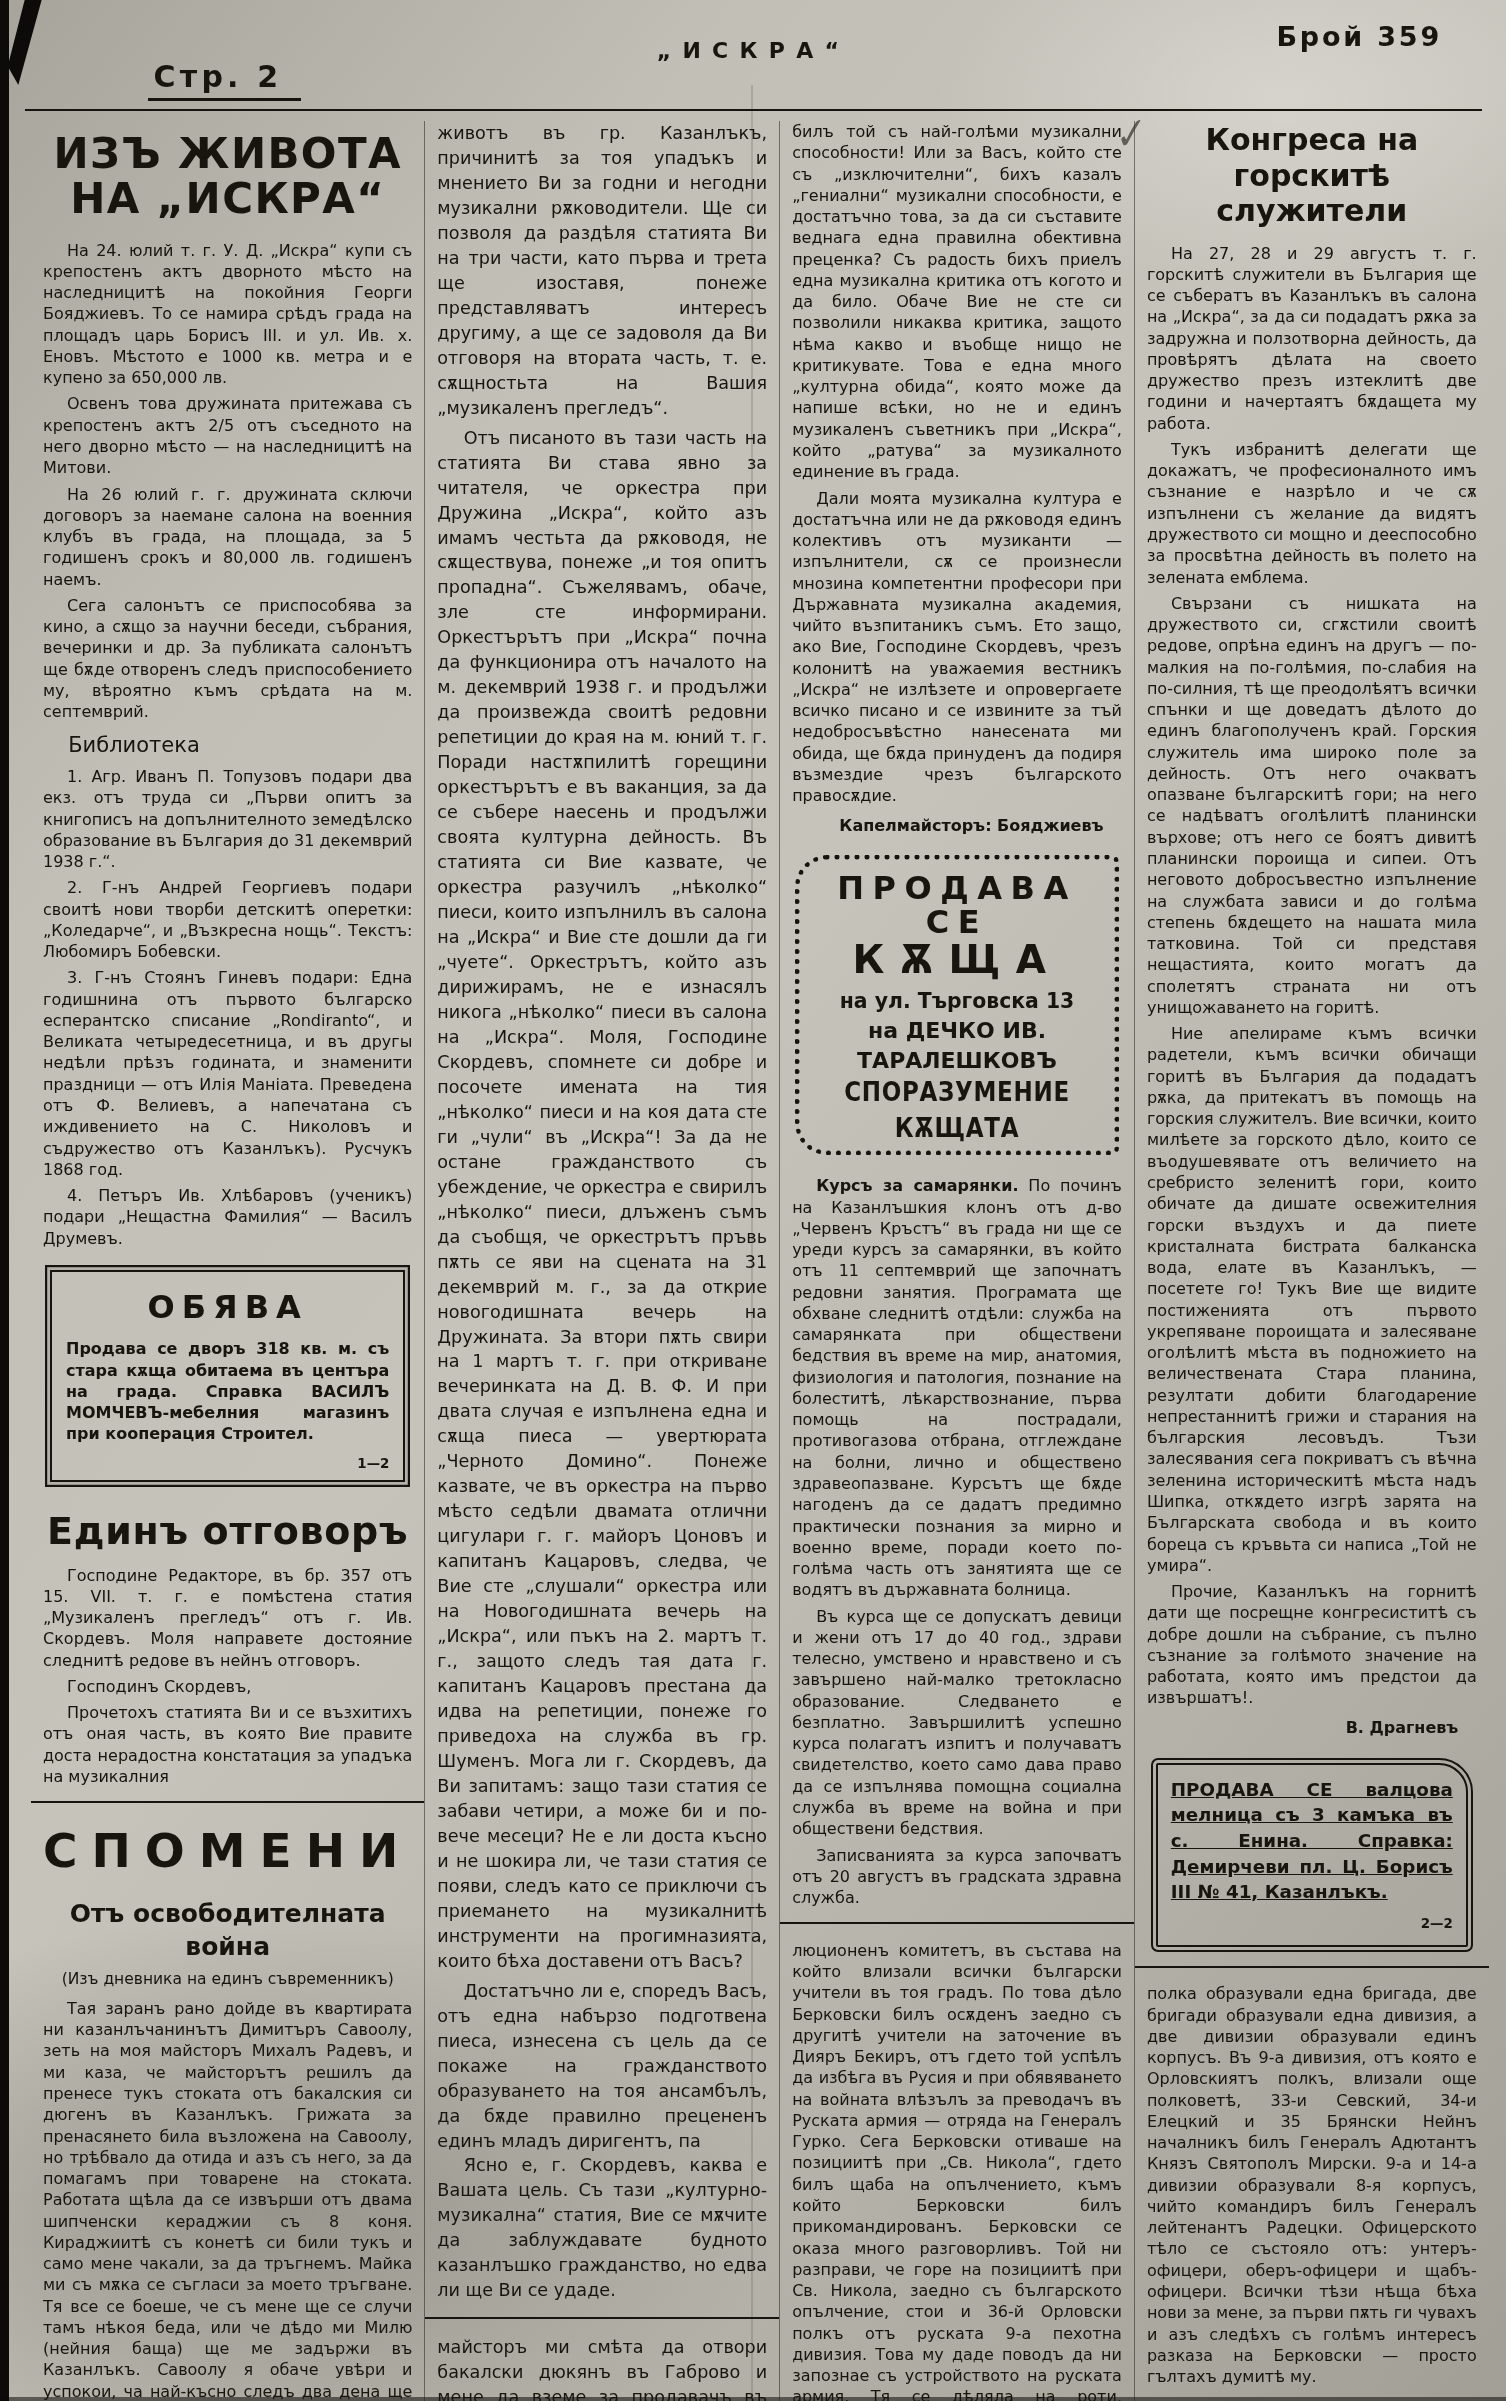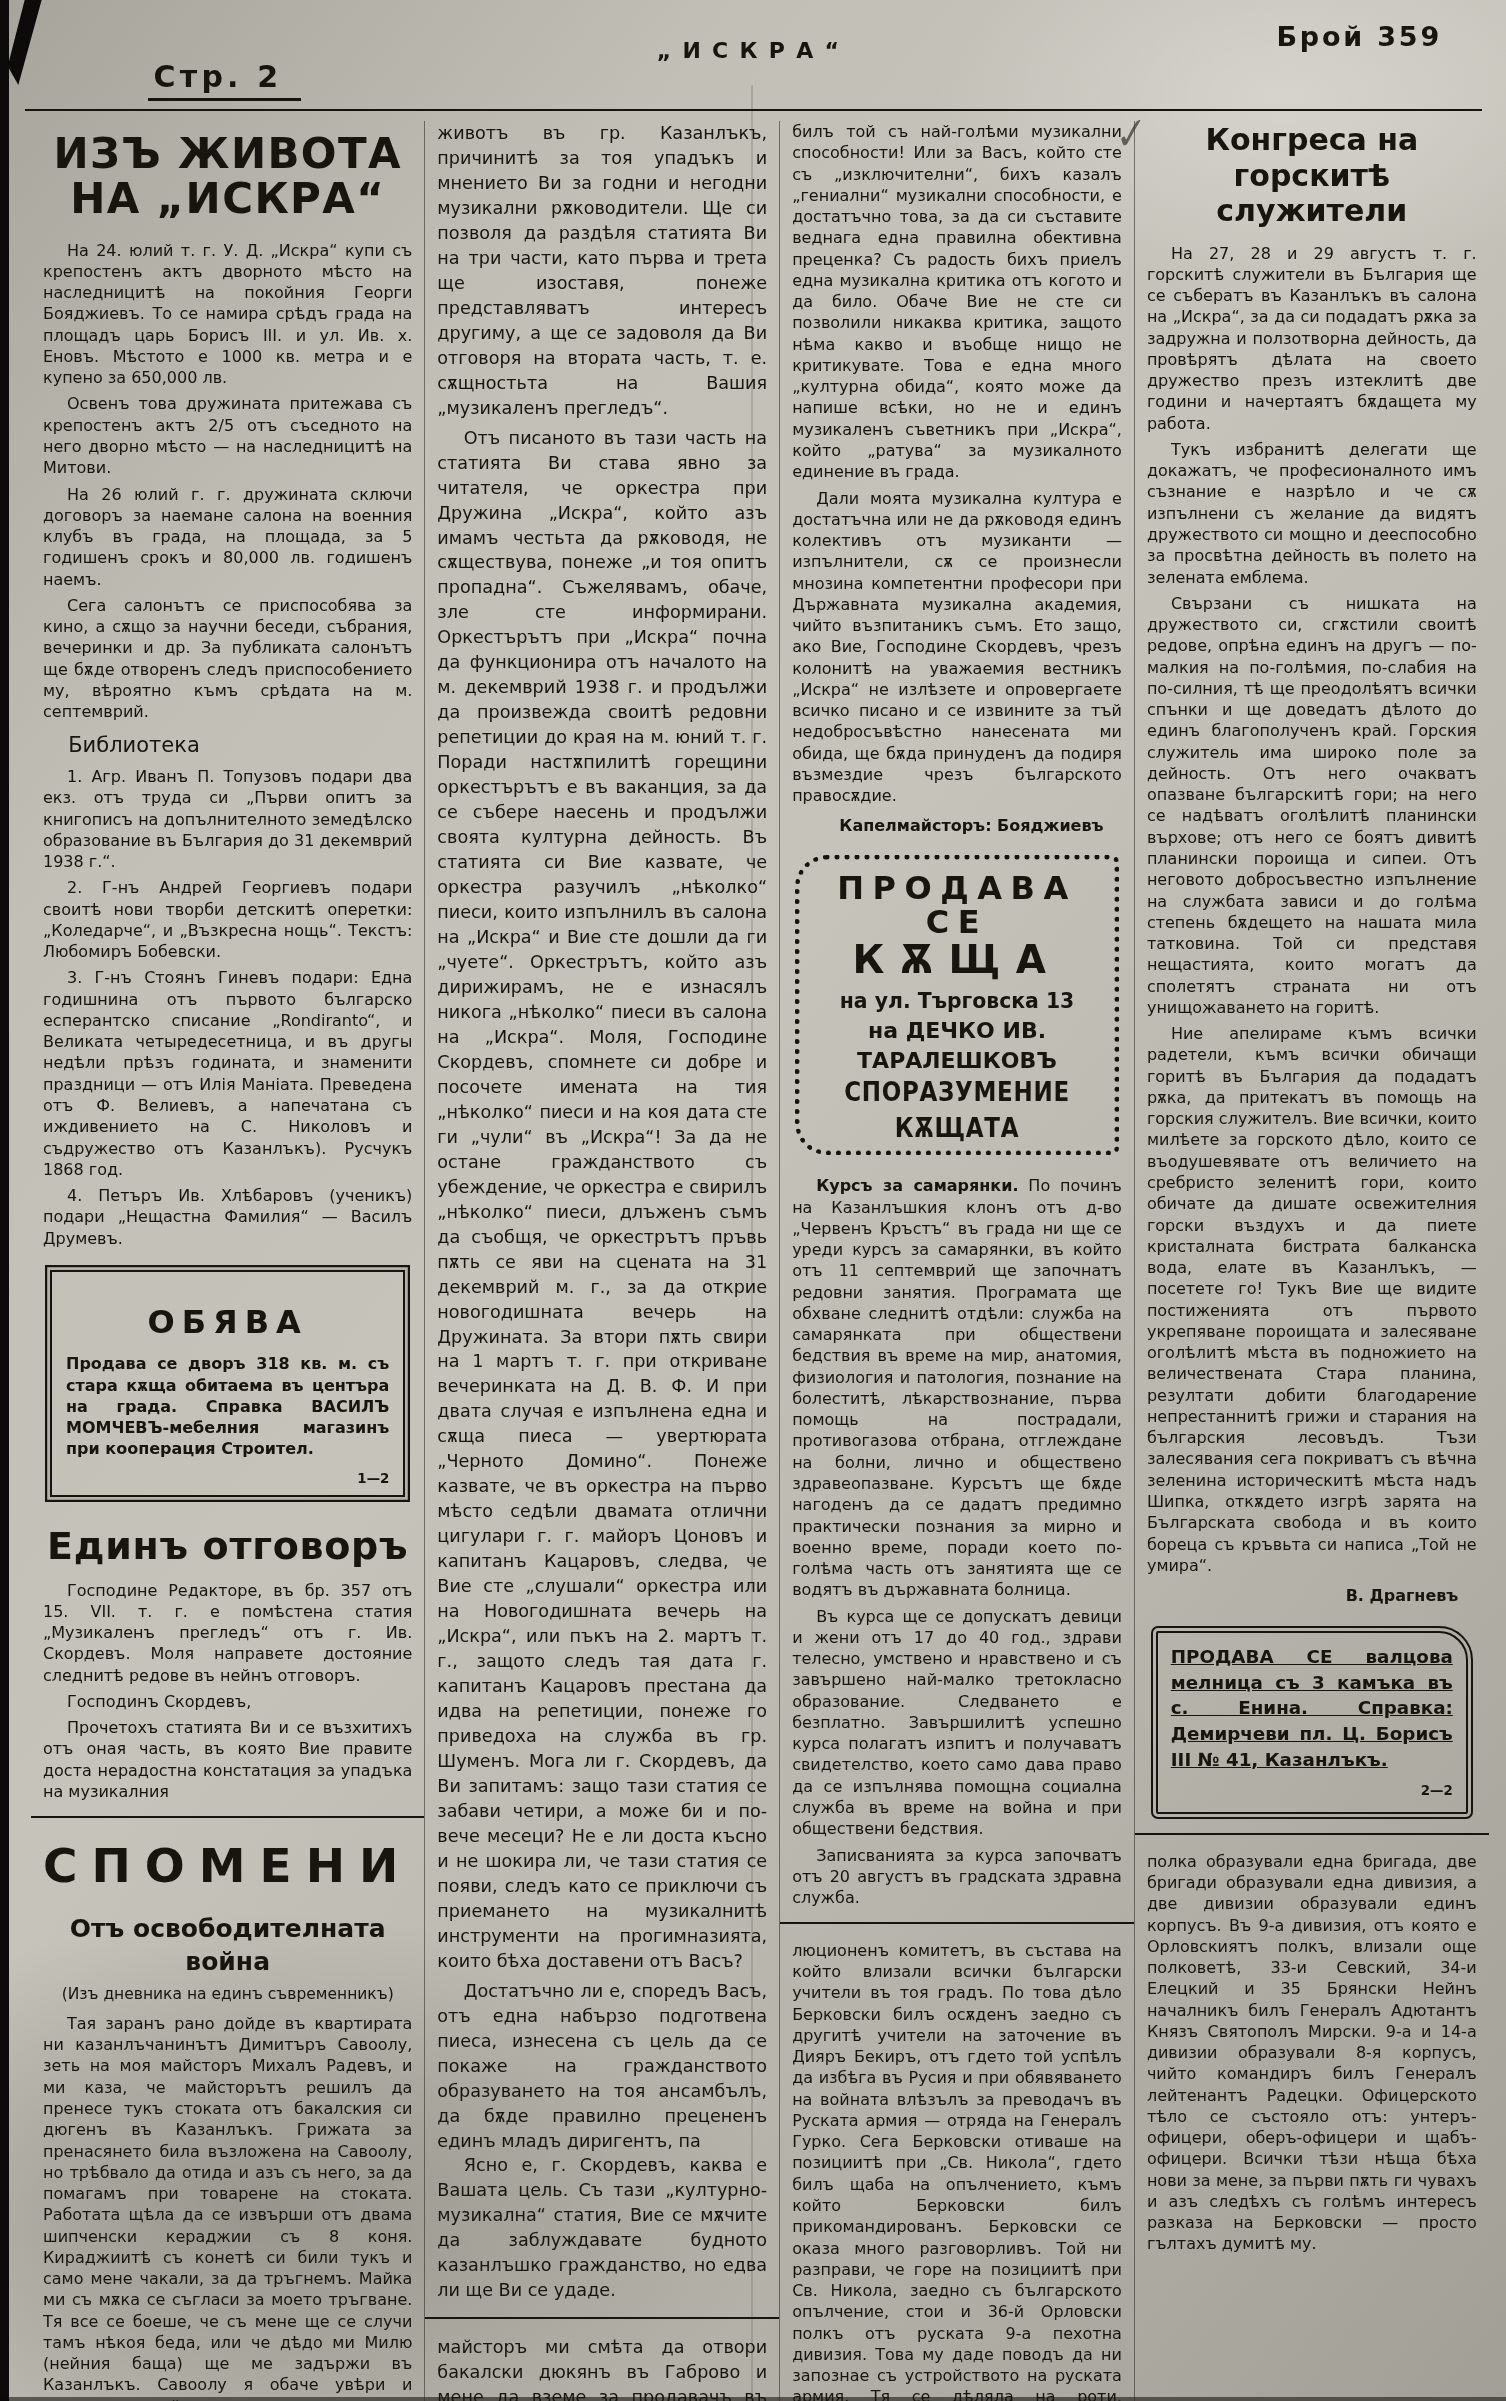--- a/index.html
+++ b/index.html
@@ -38,21 +38,21 @@
   .salutation{text-indent:3.2em;margin:1.4px 0 2.8px;}
 
   h1.art-head{font-size:42px;line-height:1.06;text-align:center;font-weight:800;letter-spacing:1.4px;margin:11.3px 0 18.3px;}
   h2.reply-head{font-size:38px;text-align:center;font-weight:800;margin:21px 0 8.5px;letter-spacing:0.7px;}
   h3.lib-head{font-size:21px;font-weight:400;margin:10px 0 5.6px;text-indent:1.2em;text-align:left;}
   h2.congress-head{font-size:30px;line-height:1.18;text-align:center;font-weight:800;margin:1.4px 0 14px;}
 
   .sign{text-align:right;font-weight:700;margin:8.5px 18.3px 11.3px 0;text-indent:0;}
 
   .boxed{border:2.8px solid #15140f;box-shadow:0 0 0 2.8px rgba(195,193,186,.9),0 0 0 5px #15140f;}
-  .obyava{margin:21px 7px 24px;padding:29px 14px 7px;}
+  .obyava{margin:21px 7px 24px;padding:14px 14px 7px;}
   .obyava h2{font-size:32px;text-align:center;letter-spacing:7px;margin:0 0 10px;font-weight:800;}
   .obyava p{margin:0;text-indent:0;font-weight:600;}
   .ad-issue{text-align:right;font-size:13.4px;margin-top:10px;font-weight:600;}
 
   .house-ad{margin:18.3px 2.8px 20px;padding:12.7px 8.5px 10px;border:5px dotted #15140f;border-radius:32px 7px 7px 32px;text-align:center;}
   .house-ad div{text-indent:0;}
   .ha-l1{font-size:32px;font-weight:800;letter-spacing:8.5px;line-height:1.05;}
   .ha-l2{font-size:39px;font-weight:800;letter-spacing:15.5px;line-height:1.1;}
   .ha-l3{font-size:20.4px;font-weight:700;margin-top:5.6px;}
   .ha-l4{font-size:22px;font-weight:800;margin-top:1.4px;}
@@ -157,20 +157,21 @@
       <p class="bp cut" style="text-indent:0">люционенъ комитетъ, въ състава на който влизали всички български учители въ тоя градъ. По това дѣло Берковски билъ осѫденъ заедно съ другитѣ учители на заточение въ Дияръ Бекиръ, отъ гдето той успѣлъ да избѣга въ Русия и при обявяването на войната влѣзълъ за преводачъ въ Руската армия — отряда на Генералъ Гурко. Сега Берковски отиваше на позициитѣ при „Св. Никола“, гдето билъ щаба на опълчението, къмъ който Берковски билъ прикомандированъ. Берковски се оказа много разговорливъ. Той ни разправи, че горе на позициитѣ при Св. Никола, заедно съ българското опълчение, стои и 36-й Орловски полкъ отъ руската 9-а пехотна дивизия. Това му даде поводъ да ни запознае съ устройството на руската армия. Тя се дѣляла на роти, батальони, полкове, бригади, дивизии и корпуси. Ротата се състояла отъ 250 човѣка, четири линейни роти и една стрѣлкова образували единъ батальонъ, три батальона или 15 роти, образували единъ полкъ, два</p>
     </section>
 
     <section class="col col-4">
       <span class="handwritten">✓</span>
       <h2 class="congress-head">Конгреса на горскитѣ служители</h2>
       <p class="bp">На 27, 28 и 29 августъ т. г. горскитѣ служители въ България ще се събератъ въ Казанлъкъ въ салона на „Искра“, за да си подадатъ рѫка за задружна и ползотворна дейность, да провѣрятъ дѣлата на своето дружество презъ изтеклитѣ две години и начертаятъ бѫдащета му работа.</p>
       <p class="bp">Тукъ избранитѣ делегати ще докажатъ, че професионалното имъ съзнание е назрѣло и че сѫ изпълнени съ желание да видятъ дружеството си мощно и дееспособно за просвѣтна дейность въ полето на зелената емблема.</p>
       <p class="bp">Свързани съ нишката на дружеството си, сгѫстили своитѣ редове, опрѣна единъ на другъ — по-малкия на по-голѣмия, по-слабия на по-силния, тѣ ще преодолѣятъ всички спънки и ще доведатъ дѣлото до единъ благополученъ край. Горския служитель има широко поле за дейность. Отъ него очакватъ опазване българскитѣ гори; на него се надѣватъ оголѣлитѣ планински върхове; отъ него се боятъ дивитѣ планински пороища и сипеи. Отъ неговото добросъвестно изпълнение на службата зависи и до голѣма степень бѫдещето на нашата мила татковина. Той си представя нещастията, които могатъ да сполетятъ страната ни отъ унищожаването на горитѣ.</p>
       <p class="bp">Ние апелираме къмъ всички радетели, къмъ всички обичащи горитѣ въ България да подадатъ рѫка, да притекатъ въ помощь на горския служителъ. Вие всички, които милѣете за горското дѣло, които се въодушевявате отъ величието на сребристо зеленитѣ гори, които обичате да дишате освежителния горски въздухъ и да пиете кристалната бистрата балканска вода, елате въ Казанлъкъ, — посетете го! Тукъ Вие ще видите постиженията отъ първото укрепяване пороищата и залесяване оголѣлитѣ мѣста въ подножието на величествената Стара планина, резултати добити благодарение непрестаннитѣ грижи и старания на българския лесовъдъ. Тъзи залесявания сега покриватъ съ вѣчна зеленина историческитѣ мѣста надъ Шипка, откѫдето изгрѣ зарята на Българската свобода и въ които бореца съ кръвьта си написа „Той не умира“.</p>
+      <p class="bp">Прочие, Казанлъкъ на горнитѣ дати ще посрещне конгресиститѣ съ добре дошли на събрание, съ пълно съзнание за голѣмото значение на работата, която имъ предстои да извършатъ!.</p>
       <div class="sign">В. Драгневъ</div>
 
       <div class="mill-ad">
         <p>ПРОДАВА СЕ валцова мелница съ 3 камъка въ с. Енина. Справка: Демирчеви пл. Ц. Борисъ III № 41, Казанлъкъ.</p>
         <div class="ad-issue">2—2</div>
       </div>
 
       <hr class="section-divider">
 
       <p class="bp" style="text-indent:0">полка образували една бригада, две бригади образували една дивизия, а две дивизии образували единъ корпусъ. Въ 9-а дивизия, отъ която е Орловскиятъ полкъ, влизали още полковетѣ, 33-и Севский, 34-и Елецкий и 35 Брянски Нейнъ началникъ билъ Генералъ Адютантъ Князъ Святополъ Мирски. 9-а и 14-а дивизии образували 8-я корпусъ, чийто командиръ билъ Генералъ лейтенантъ Радецки. Офицерското тѣло се състояло отъ: унтеръ-офицери, оберъ-офицери и щабъ-офицери. Всички тѣзи нѣща бѣха нови за мене, за първи пѫть ги чувахъ и азъ следѣхъ съ голѣмъ интересъ разказа на Берковски — просто гълтахъ думитѣ му.</p>

